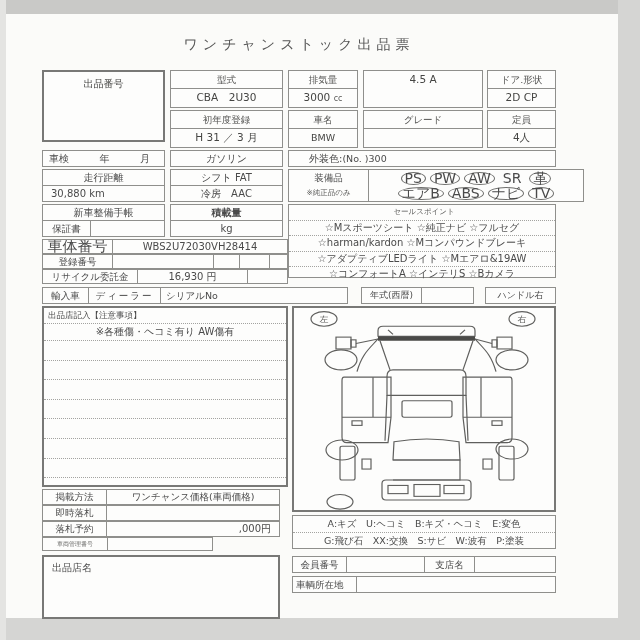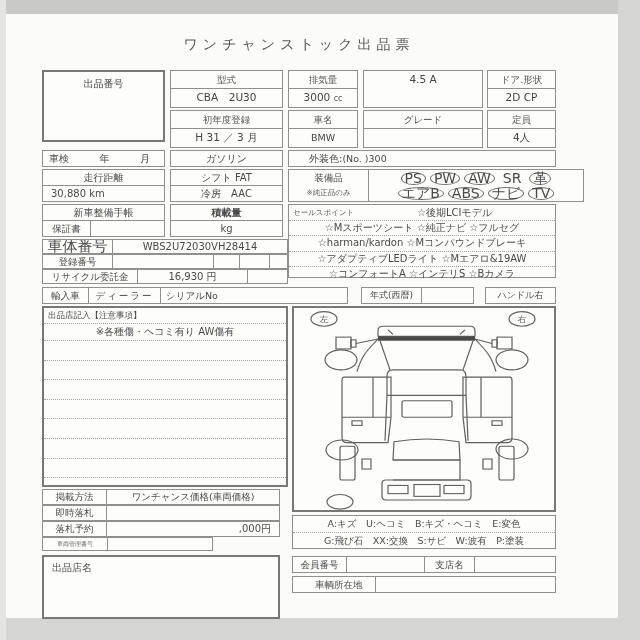--- a/index.html
+++ b/index.html
@@ -37,21 +37,21 @@
   .pad{padding-left:6px;}
 
   .eqc,.eqp{display:inline-block;font-size:14px;line-height:11px;margin:1px 2px;
             padding:0 3px;min-width:14px;text-align:center;vertical-align:middle;}
   .eqc{border:1px solid #6f6f6d;border-radius:50%;}
   .eqp{border:1px solid transparent;}
 
   .sales-line{font-size:10px;line-height:13.5px;height:14.5px;text-align:center;
               white-space:nowrap;overflow:hidden;border-bottom:1px dotted #a3a3a0;}
   .sales-line:last-child{border-bottom:none;}
-  .sales-first{display:flex;align-items:center;}
+  .sales-first{display:flex;align-items:center;flex-direction:column;}
   .sales-first .lbl{font-size:7.5px;padding-left:4px;color:#5a5a58;}
   .sales-first .hl{flex:1;text-align:center;font-size:10px;}
 
   .ruled{height:18.6px;border-bottom:1px dotted #a3a3a0;}
 
   svg text{font-family:"DejaVu Sans","Liberation Sans",sans-serif;}
 </style>
 </head>
 <body>
 
@@ -303,18 +303,18 @@
 </div>
 
 <div class="b" style="left:292px;top:556px;width:264px;height:17px;">
   <div class="row">
     <span class="cell br c" style="width:54px;font-size:9.5px;line-height:15px;">会員番号</span>
     <span class="cell br" style="width:78px;"></span>
     <span class="cell br c" style="width:50px;font-size:9.5px;line-height:15px;">支店名</span>
     <span class="cell" style="flex:1;"></span>
   </div>
 </div>
-<div class="b" style="left:292px;top:576px;width:264px;height:17px;padding-left:19px;">
+<div class="b" style="left:292px;top:576px;width:264px;height:17px;">
   <div class="row">
     <span class="cell br" style="width:64px;font-size:9.5px;line-height:15px;padding-left:3px;">車輌所在地</span>
     <span class="cell" style="flex:1;"></span>
   </div>
 </div>
 
 </body></html>

